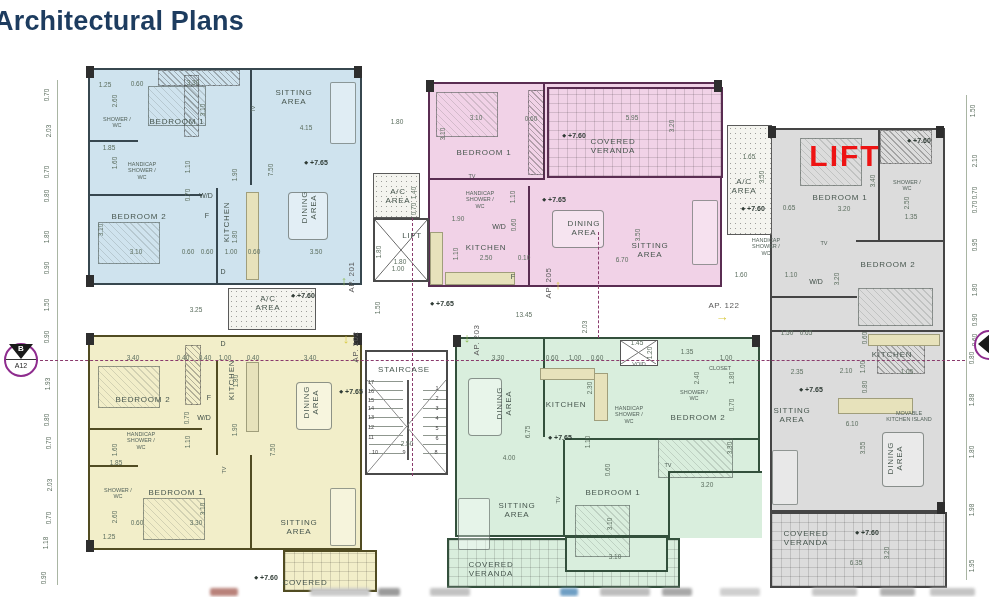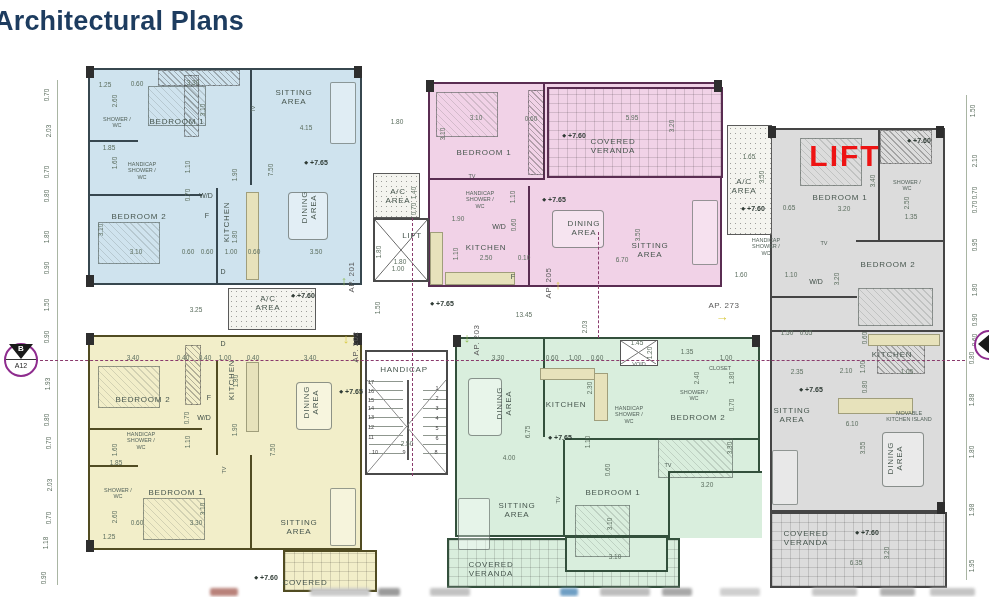--- a/index.html
+++ b/index.html
@@ -392,42 +392,42 @@
       <div class="anno room" style="left: 400px; top: 236px; margin-left: 12px;">LIFT</div>
       <div class="anno dim r" style="left: 379px; top: 252px;">1.80</div>
       <div class="anno dim" style="left: 400px; top: 262px;">1.80</div>
       <div class="anno dim" style="left: 398px; top: 269px;">1.00</div>
       <div class="anno room" style="left: 268px; top: 303px;">A/C
 AREA</div>
       <div class="anno level" style="left: 303px; top: 296px;">+7.60</div>
       <div class="anno dim" style="left: 196px; top: 310px;">3.25</div>
       <div class="anno level" style="left: 442px; top: 304px;">+7.65</div>
       <div class="anno dim r" style="left: 378px; top: 308px;">1.50</div>
-      <div class="anno room" style="left: 404px; top: 370px;">HANDICAP</div>
+      <div class="anno room" style="left: 404px; top: 370px;">STAIRCASE</div>
       <div class="anno dim" style="left: 407px; top: 444px;">2.50</div>
       <div class="anno stair" style="left: 371px; top: 382px;">17</div>
       <div class="anno stair" style="left: 371px; top: 391px;">16</div>
       <div class="anno stair" style="left: 371px; top: 400px;">15</div>
       <div class="anno stair" style="left: 371px; top: 408px;">14</div>
       <div class="anno stair" style="left: 371px; top: 417px;">13</div>
       <div class="anno stair" style="left: 371px; top: 427px;">12</div>
       <div class="anno stair" style="left: 371px; top: 437px;">11</div>
       <div class="anno stair" style="left: 437px; top: 388px;">1</div>
       <div class="anno stair" style="left: 437px; top: 398px;">2</div>
       <div class="anno stair" style="left: 437px; top: 408px;">3</div>
       <div class="anno stair" style="left: 437px; top: 418px;">4</div>
       <div class="anno stair" style="left: 437px; top: 428px;">5</div>
       <div class="anno stair" style="left: 437px; top: 438px;">6</div>
       <div class="anno stair" style="left: 375px; top: 452px;">10</div>
       <div class="anno stair" style="left: 404px; top: 452px;">9</div>
       <div class="anno stair" style="left: 436px; top: 452px;">8</div>
       <div class="anno ap r" style="left: 352px; top: 277px;">AP. 201</div>
       <div class="anno ap r" style="left: 356px; top: 347px;">AP. 202</div>
       <div class="anno ap r" style="left: 477px; top: 340px;">AP. 203</div>
-      <div class="anno ap" style="left: 724px; top: 306px;">AP. 273</div>
+      <div class="anno ap" style="left: 724px; top: 306px;">AP. 122</div>
       <div class="anno ap r" style="left: 549px; top: 283px;">AP. 205</div>
       <div class="anno arrow" style="left: 344px; top: 281px; color: rgb(143, 188, 82);">↑</div>
       <div class="anno arrow" style="left: 346px; top: 339px; color: rgb(217, 202, 68);">↓</div>
       <div class="anno arrow" style="left: 467px; top: 338px; color: rgb(143, 188, 82);">↓</div>
       <div class="anno arrow" style="left: 722px; top: 317px; color: rgb(217, 202, 68);">→</div>
       <div class="anno arrow" style="left: 558px; top: 285px; color: rgb(217, 202, 68);">↑</div>
       <div class="anno dim r" style="left: 47px; top: 95px;">0.70</div>
       <div class="anno dim r" style="left: 49px; top: 131px;">2.03</div>
       <div class="anno dim r" style="left: 47px; top: 172px;">0.70</div>
       <div class="anno dim r" style="left: 47px; top: 196px;">0.80</div>

